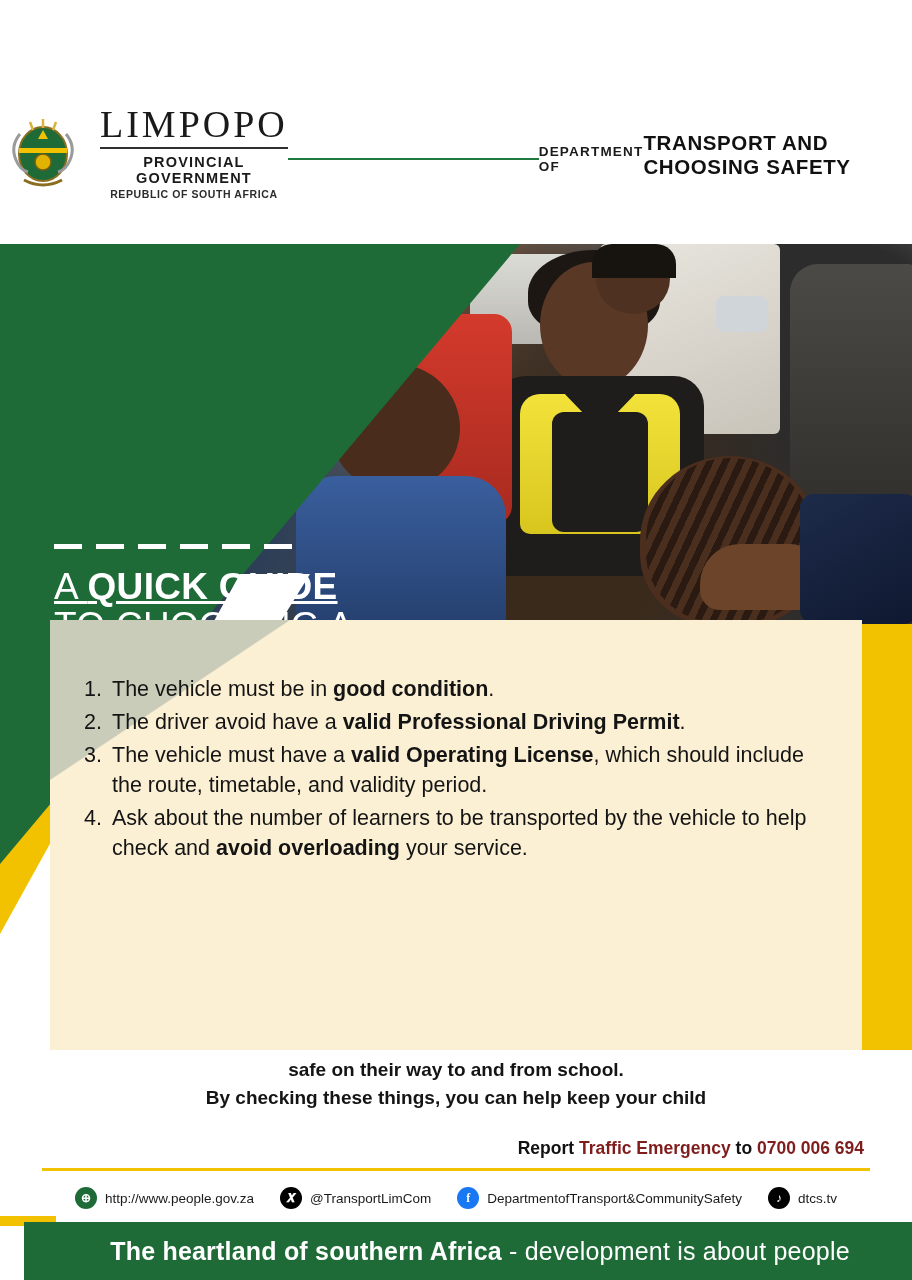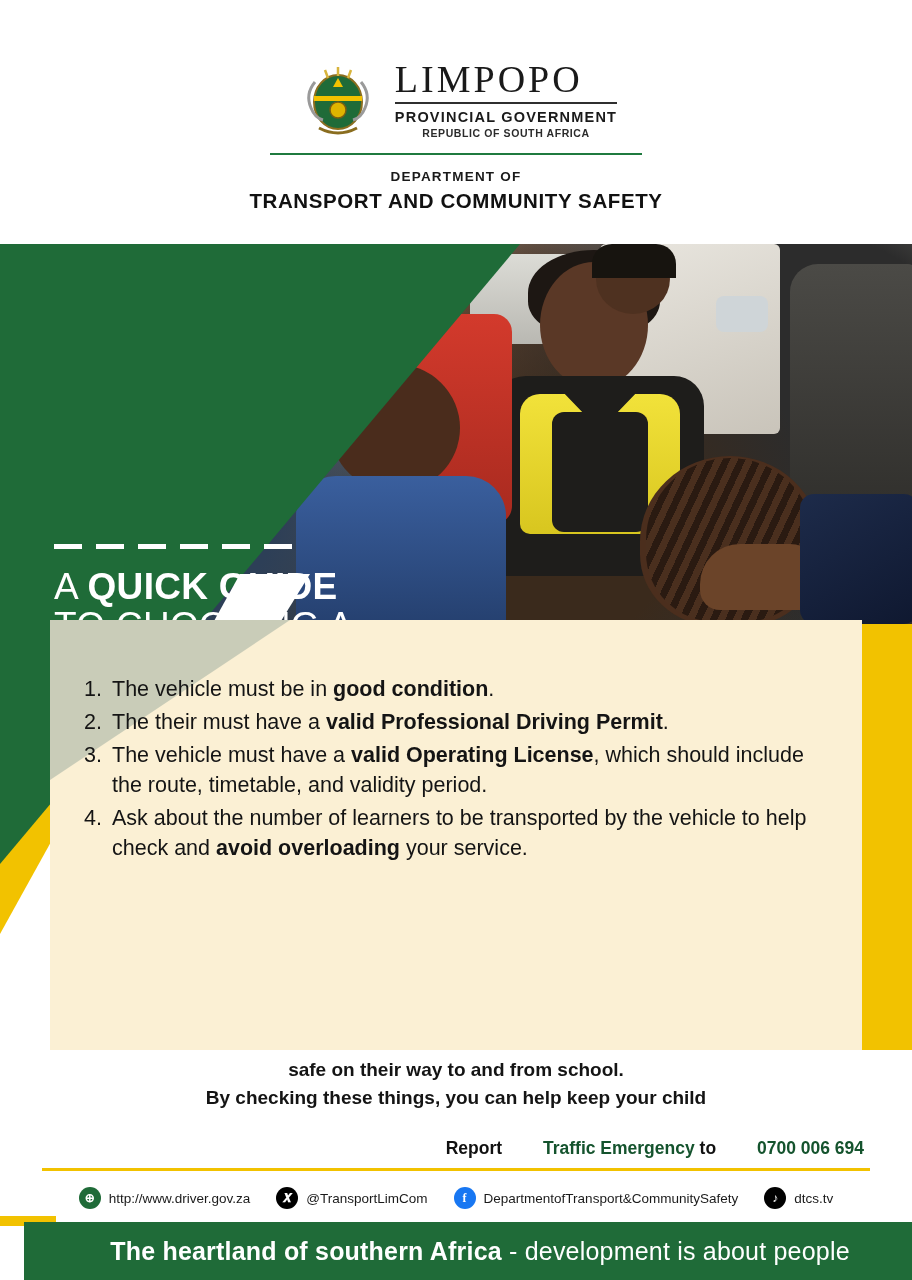--- a/index.html
+++ b/index.html
@@ -12,21 +12,21 @@
   .poster {
     position: relative;
     width: 912px; height: 1280px;
     background: #ffffff;
   }
 
   
   .header {
     position: absolute; top: 0; left: 0; width: 912px; height: 244px;
     background: #ffffff;
-    display: flex; flex-direction: column; align-items: center;
+    display: flex; flex-direction: row; align-items: center;
     padding-top: 60px;
   }
   .crest-row { display: flex; align-items: center; gap: 14px; }
   .crest { width: 86px; height: 76px; position: relative; }
   .crest svg { display: block; }
   .wordmark { text-align: left; }
   .limpopo {
     font-family: "Liberation Serif", serif;
     font-size: 38px; letter-spacing: 3px; color: #1a1a1a;
     line-height: 1;
@@ -123,21 +123,21 @@
     clip-path: polygon(260px 0, 330px 0, 40px 470px, 0 470px);
   }
 
   .hero-title {
     position: absolute; left: 54px; top: 300px; width: 420px;
     color: #ffffff; z-index: 6;
   }
   .dash-row { display: flex; gap: 14px; margin-bottom: 18px; }
   .dash { width: 28px; height: 5px; background: #ffffff; }
   .dash-row.bottom { margin-top: 26px; margin-bottom: 0; }
-  .t-line { font-size: 37px; line-height: 1.06; font-weight: 500; letter-spacing: 0.3px; }
+  .t-line { font-size: 37px; line-height: 1.06; font-weight: 500; letter-spacing: 0.3px; text-decoration: underline; }
   .t-line.bold { font-weight: 800; }
   .t-inline-bold { font-weight: 800; }
 
   
   .card {
     position: absolute; left: 50px; top: 620px; width: 812px; height: 430px;
     background: #fbf0d4;
     z-index: 7;
   }
   .card-tint {
@@ -162,21 +162,21 @@
   
   .closing {
     position: absolute; left: 0; top: 1056px; width: 912px;
     text-align: center; font-size: 19px; font-weight: bold; color: #141414;
     line-height: 1.45;
   }
   .report {
     position: absolute; right: 48px; top: 1138px;
     font-size: 17.5px; font-weight: bold; color: #111;
   }
-  .report .g { color: #14532d; margin-left: 36px; }
+  .report .g { color: #7f1d1d; }
   .gold-rule {
     position: absolute; left: 42px; top: 1168px; width: 828px; height: 3px;
     background: #f2c200;
   }
   .social {
     position: absolute; left: 0; top: 1178px; width: 912px; height: 40px;
     display: flex; align-items: center; justify-content: center; gap: 26px;
     font-size: 13.5px; color: #1a1a1a;
   }
   .soc { display: flex; align-items: center; gap: 8px; }
@@ -225,21 +225,21 @@
       </div>
       <div class="wordmark">
         <div class="limpopo">LIMPOPO</div>
         <div class="rule-under-limpopo"></div>
         <div class="prov-gov">PROVINCIAL GOVERNMENT</div>
         <div class="rsa">REPUBLIC OF SOUTH AFRICA</div>
       </div>
     </div>
     <div class="header-rule"></div>
     <div class="dept-of">DEPARTMENT OF</div>
-    <div class="dept-name">TRANSPORT AND COMMUNITY SAFETY</div>
+    <div class="dept-name">TRANSPORT AND CHOOSING SAFETY</div>
   </div>
 
   <div class="hero">
     <div class="hero-photo">
       <div class="ph-van-door"></div>
       <div class="ph-window"></div>
       <div class="ph ph-woman-hair"></div>
       <div class="ph ph-woman-head"></div>
       <div class="ph-woman-body"></div>
       <div class="ph-vest"></div>
@@ -297,21 +297,21 @@
     <div class="card-tint"></div>
     <div class="card-inner">
 
       <div class="list">
         <div class="li">
           <span class="num">1.</span>
           <span class="txt"><span>The vehicle must be in </span><b>good condition</b><span>.</span></span>
         </div>
         <div class="li">
           <span class="num">2.</span>
-          <span class="txt"><span>The their must have a </span><b>valid Professional Driving Permit</b><span>.</span></span>
+          <span class="txt"><span>The driver avoid have a </span><b>valid Professional Driving Permit</b><span>.</span></span>
         </div>
         <div class="li">
           <span class="num">3.</span>
           <span class="txt"><span>The vehicle must have a </span><b>valid Operating License</b><span>, which should include the route, timetable, and validity period.</span></span>
         </div>
         <div class="li">
           <span class="num">4.</span>
           <span class="txt"><span>Ask about the number of learners to be transported by the vehicle to help check and </span><b>avoid overloading</b><span> your service.</span></span>
         </div>
       </div>
@@ -325,21 +325,21 @@
 
   <div class="report">
     <span>Report </span><span class="g">Traffic Emergency</span><span> to </span><span class="g">0700 006 694</span>
   </div>
 
   <div class="gold-rule"></div>
 
   <div class="social">
     <div class="soc">
       <span class="soc-ic ic-web">⊕</span>
-      <span>http://www.driver.gov.za</span>
+      <span>http://www.people.gov.za</span>
     </div>
     <div class="soc">
       <span class="soc-ic ic-x">𝑿</span>
       <span>@TransportLimCom</span>
     </div>
     <div class="soc">
       <span class="soc-ic ic-fb">f</span>
       <span>DepartmentofTransport&amp;CommunitySafety</span>
     </div>
     <div class="soc">

